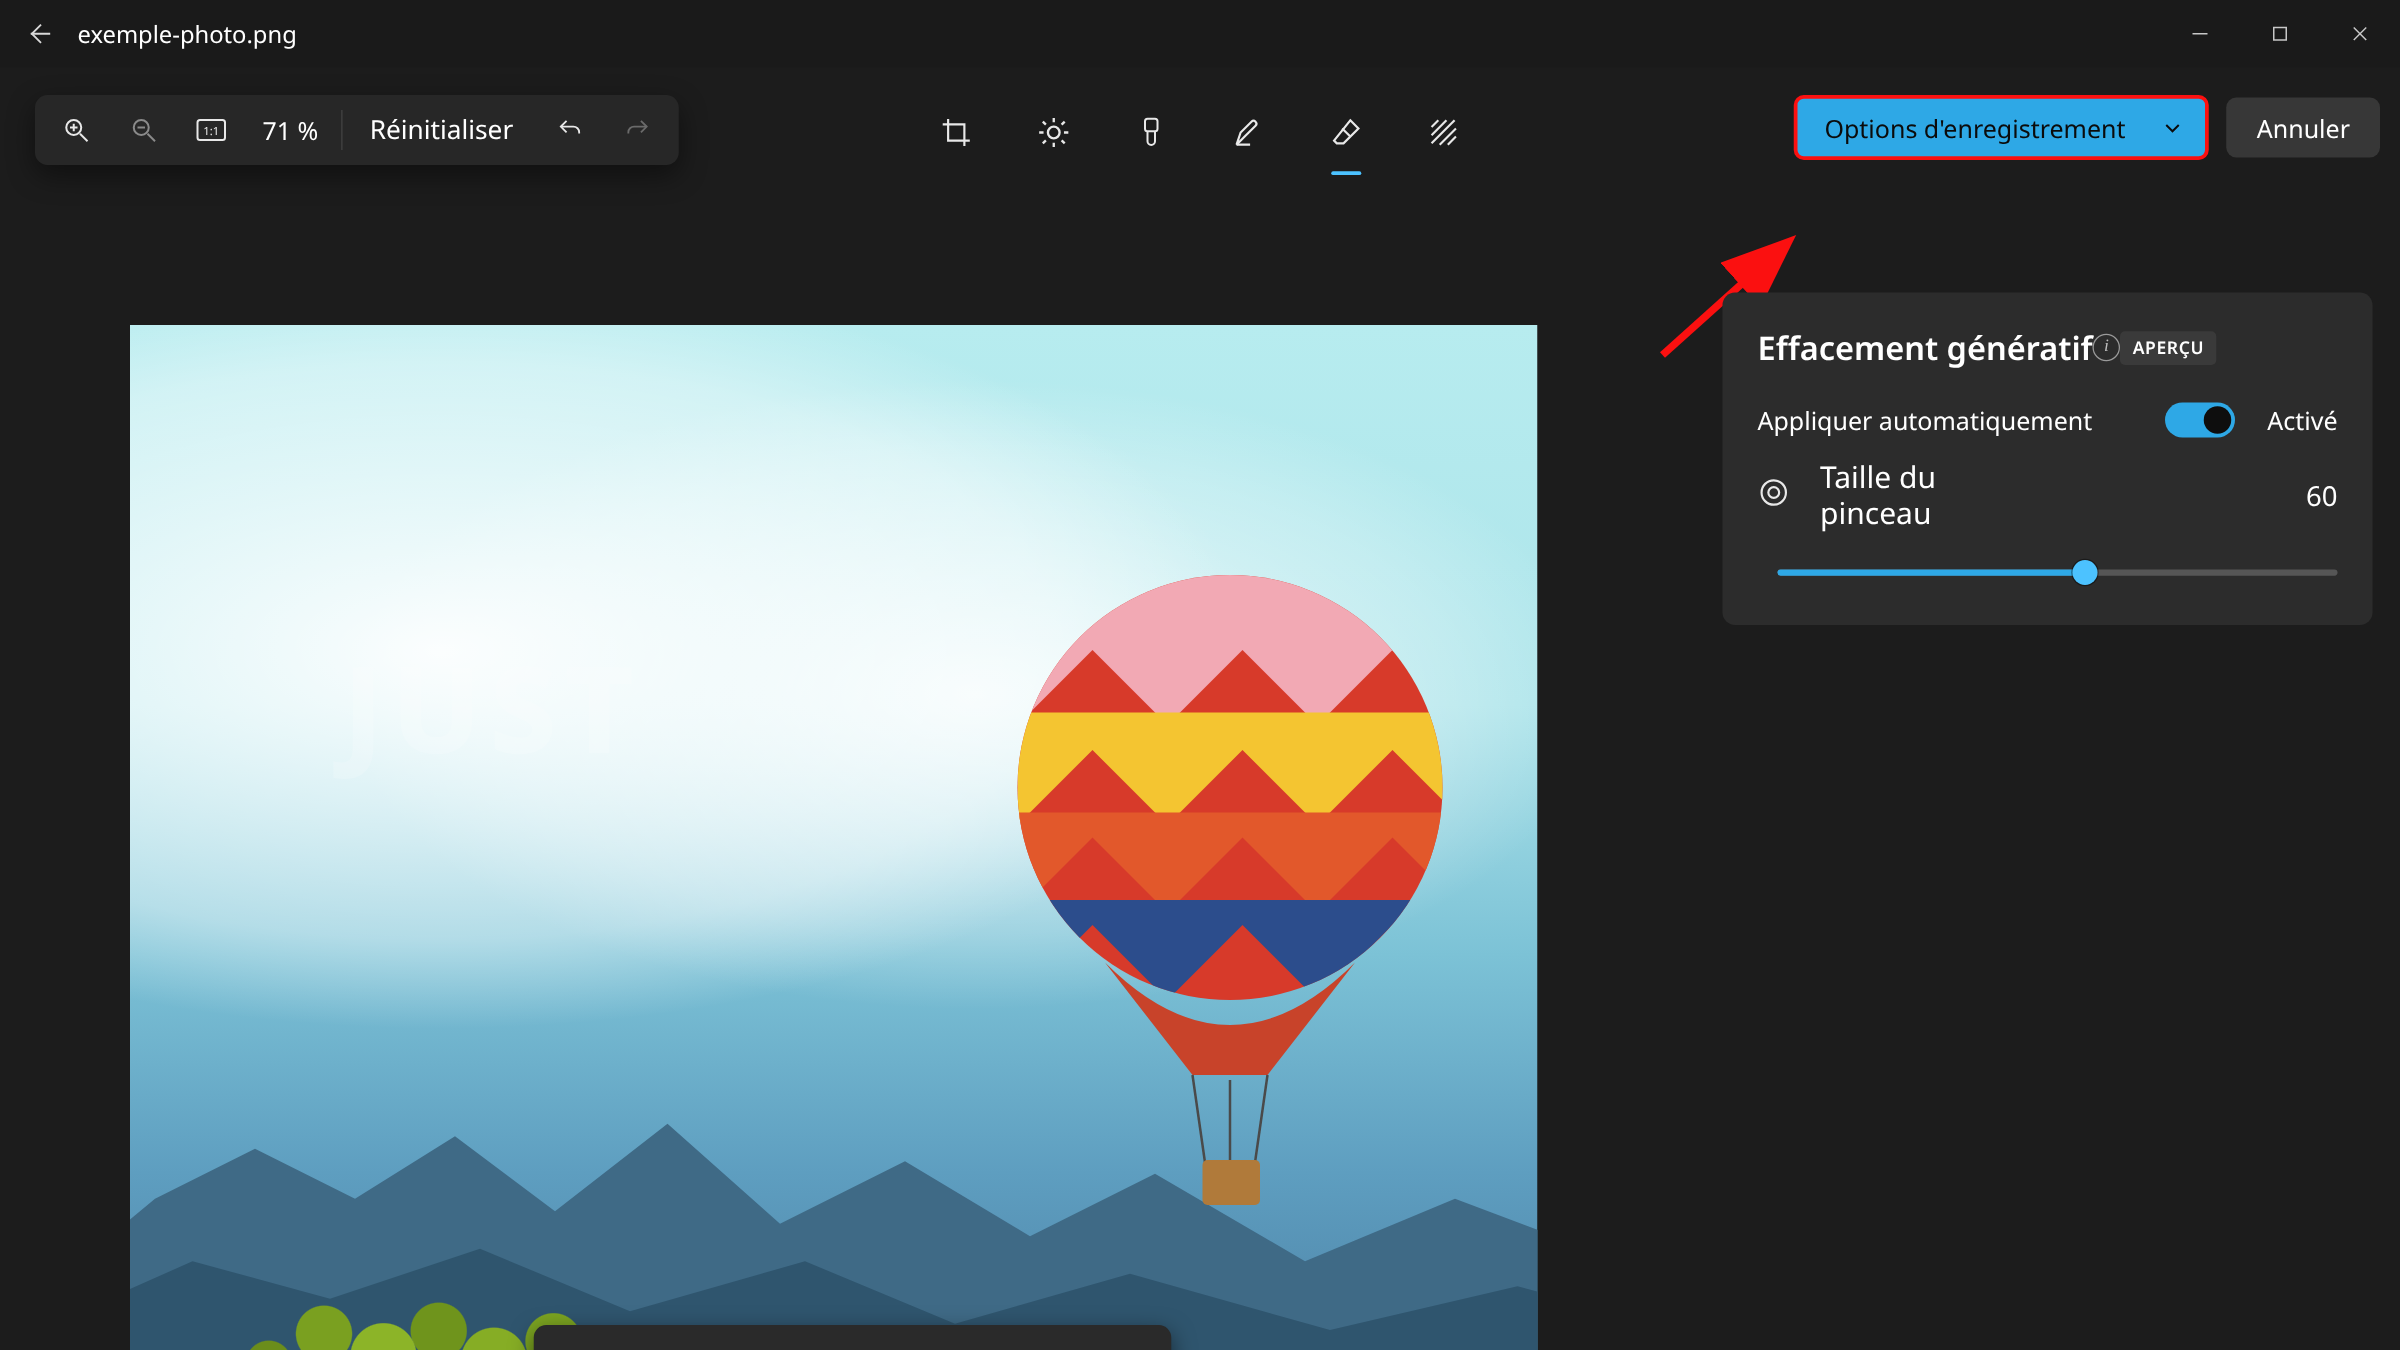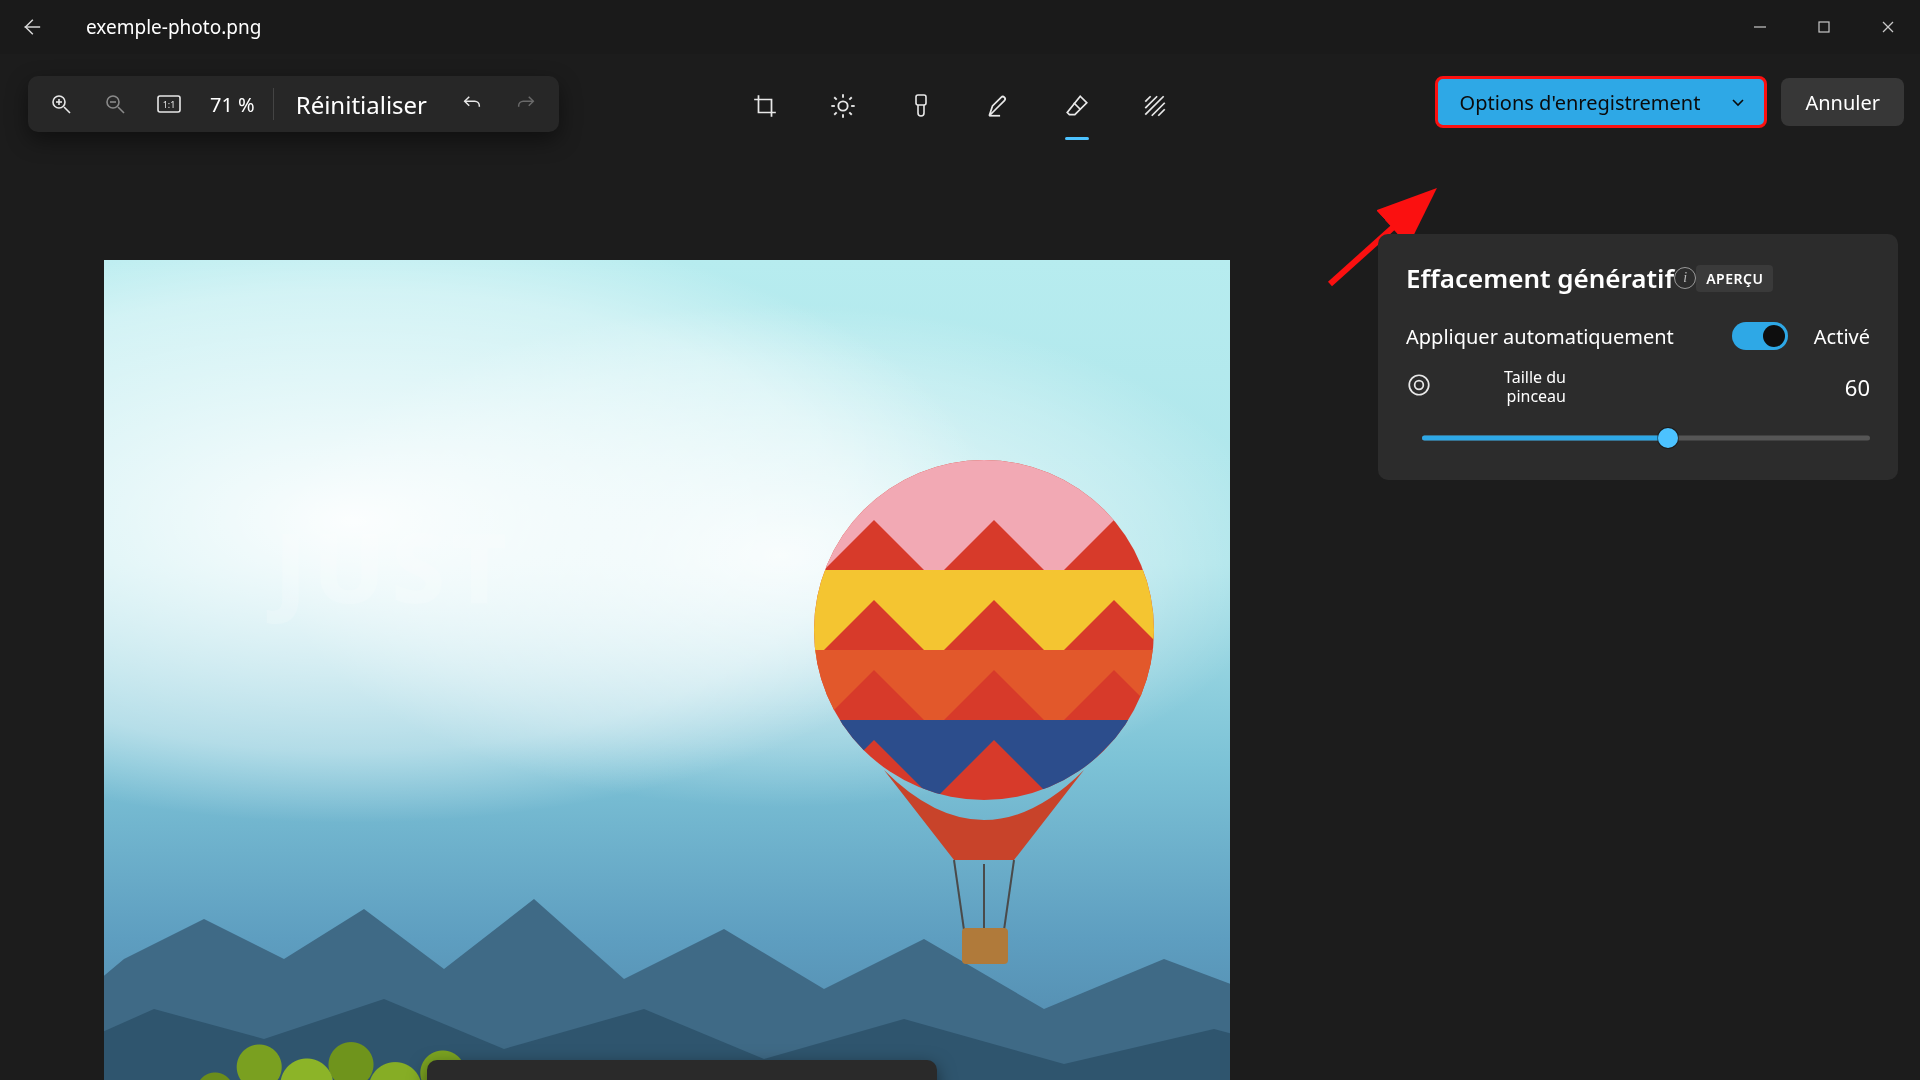--- a/index.html
+++ b/index.html
@@ -32,21 +32,21 @@
     height: 54px;
     display: flex;
     align-items: center;
     background: var(--bg-title);
     position: relative;
   }
   .titlebar .back {
     width: 62px; height: 54px;
     display: flex; align-items: center; justify-content: center;
   }
-  .titlebar .filename { font-size: 19px; color: var(--fg); margin-left: 24px; }
+  .titlebar .filename { font-size: 19px; color: var(--fg); }
   .wincontrols {
     position: absolute; right: 0; top: 0;
     display: flex;
   }
   .winbtn {
     width: 64px; height: 54px;
     display: flex; align-items: center; justify-content: center;
   }
   .winbtn svg { stroke: #c8c8c8; }
 
@@ -75,21 +75,21 @@
     font-size: 20px;
     color: var(--fg);
   }
   .v-divider {
     width: 1px; height: 32px;
     background: var(--divider);
     margin: 0 4px;
   }
   .reinit {
     padding: 0 18px;
-    font-size: 24px;
+    font-size: 21px;
   }
 
   .toolbar-center {
     position: absolute;
     left: 50%; top: 22px; transform: translateX(-50%);
     display: flex; gap: 30px; align-items: center;
   }
   .center-tool {
     width: 48px; height: 60px;
     display: flex; flex-direction: column; align-items: center; justify-content: center;
@@ -244,21 +244,21 @@
     width: 22px; height: 22px; border-radius: 50%;
     background: #0e0e0e;
   }
   .toggle-state { font-size: 20px; }
 
   .brush-row {
     display: flex; align-items: center; gap: 22px;
     margin-top: 14px;
   }
   .brush-icon { flex: 0 0 28px; }
-  .brush-label { font-size: 16px; line-height: 1.2; max-width: 110px; text-align: right; }
+  .brush-label { font-size: 24px; line-height: 1.2; max-width: 110px; }
   .brush-value { margin-left: auto; font-size: 22px; }
   .slider {
     margin-top: 22px; margin-left: 16px;
     position: relative; height: 20px;
   }
   .slider-track {
     position: absolute; left: 0; right: 0; top: 50%; transform: translateY(-50%);
     height: 5px; background: #565656; border-radius: 3px;
   }
   .slider-fill {

